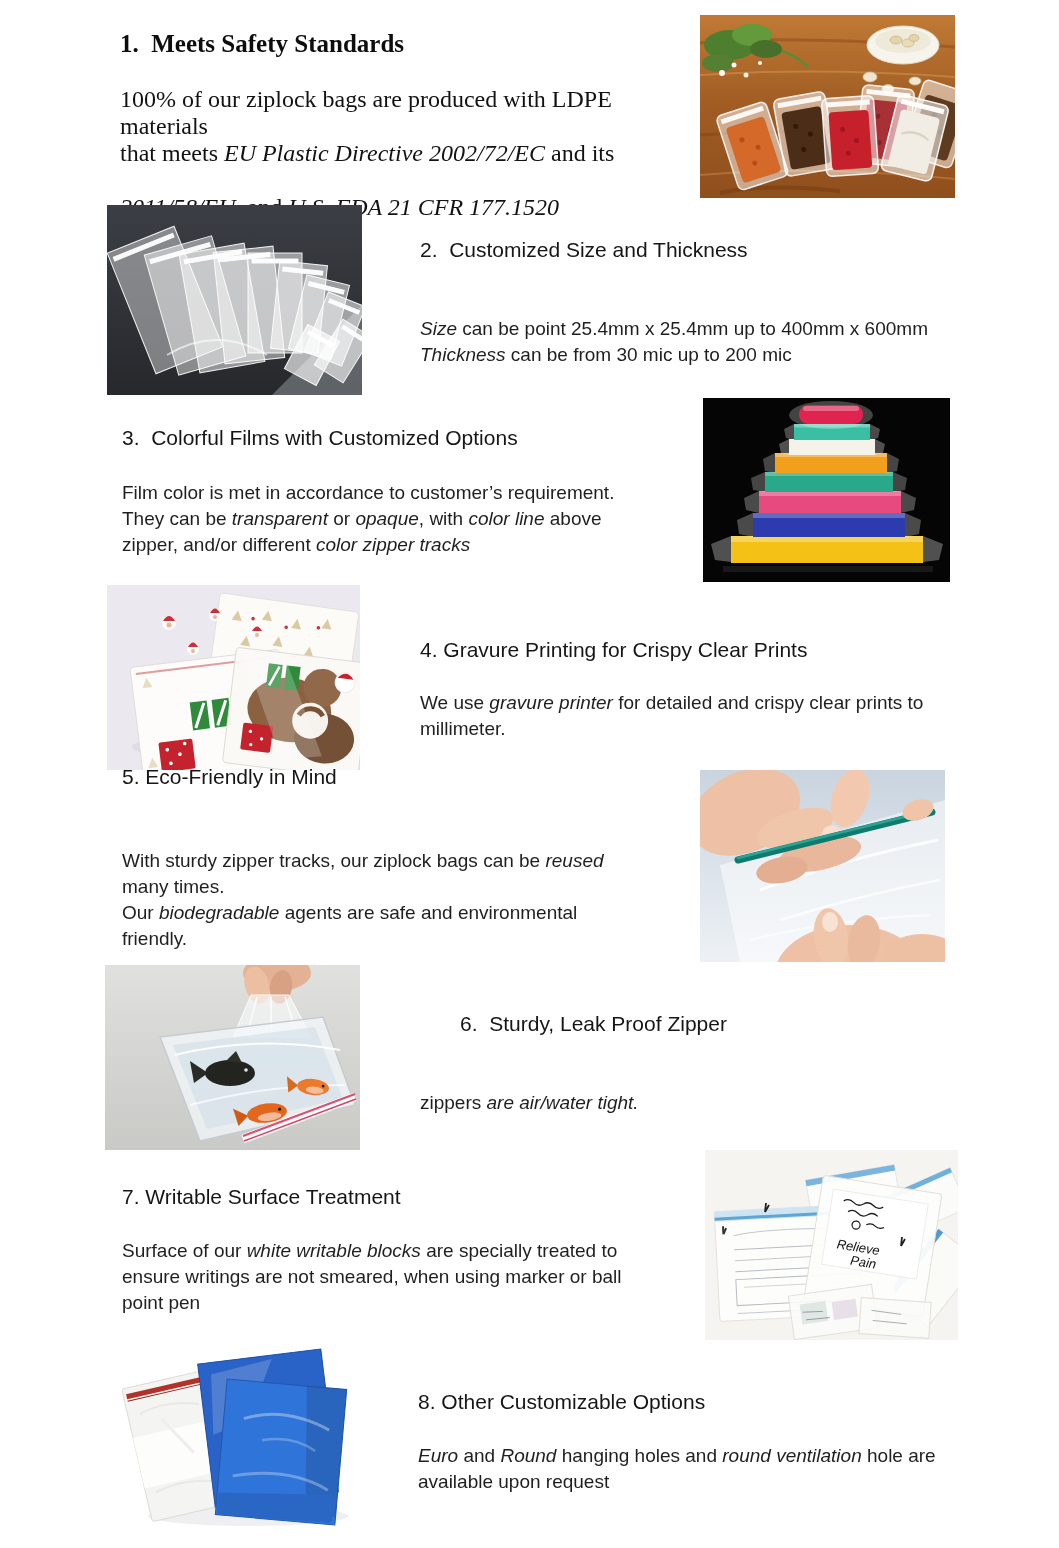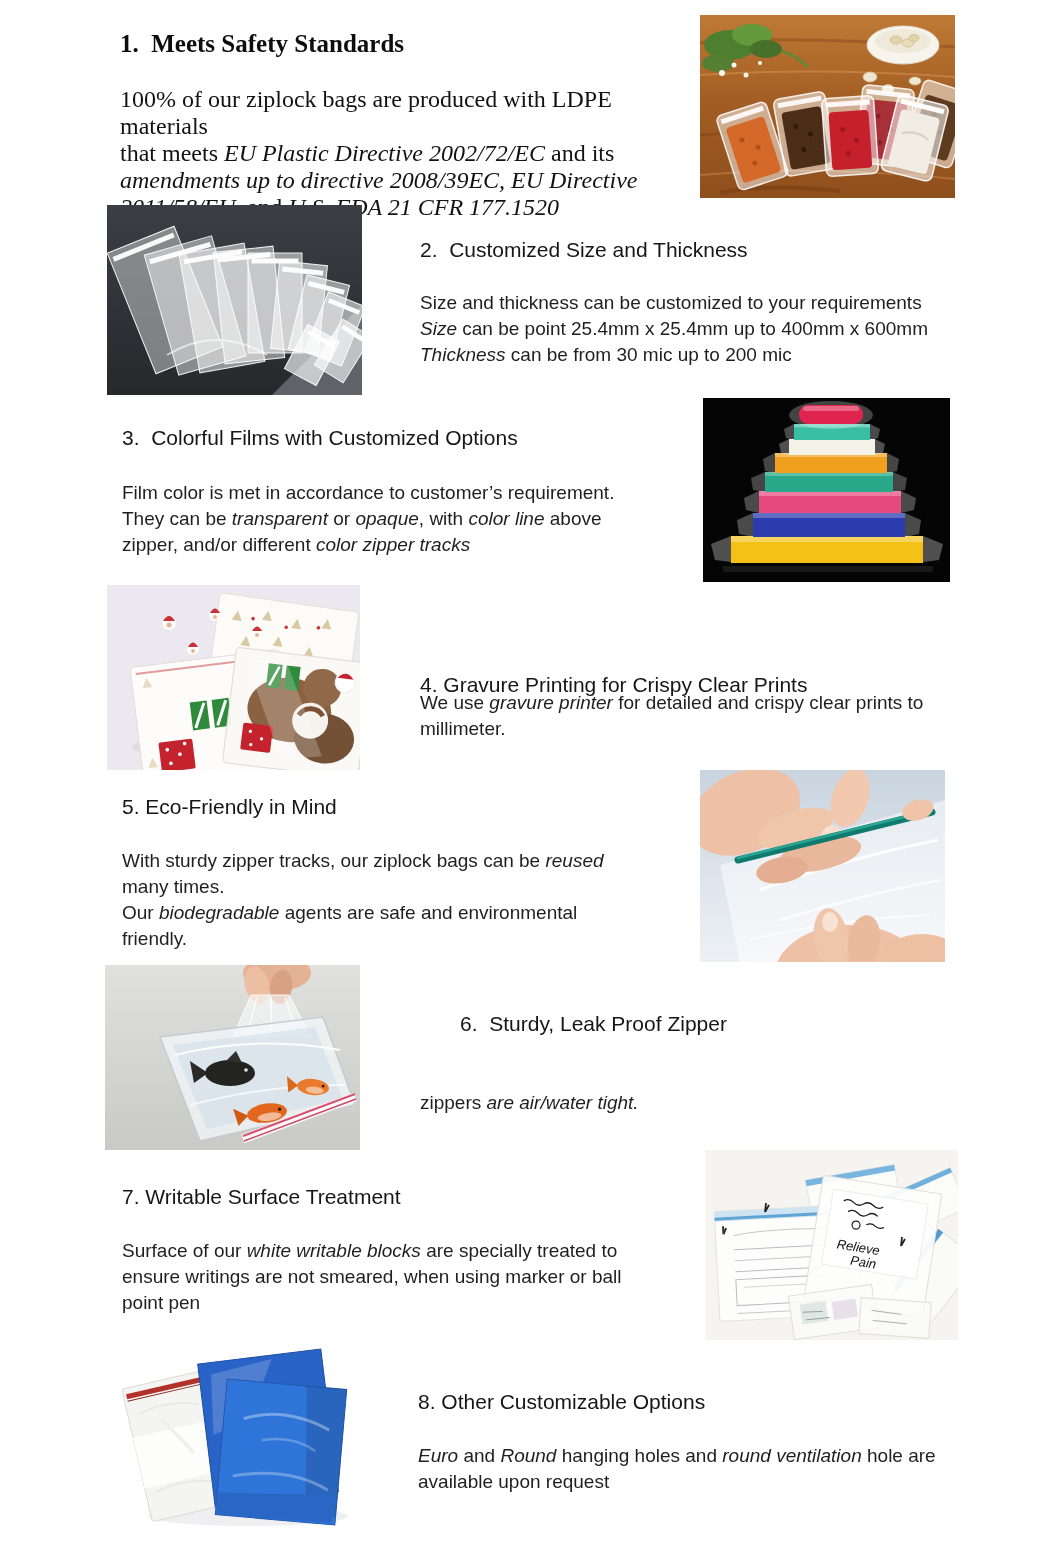--- a/index.html
+++ b/index.html
@@ -46,21 +46,21 @@
   .photo svg{display:block;}
   i{font-style:italic;}
 </style>
 </head>
 <body>
 
 <div class="page">
 
   <div>
     <div class="h-serif" style="left:120px;top:30px;">1.  Meets Safety Standards</div>
-    <div class="b-serif" style="left:120px;top:86px;width:560px;"><span>100% of our ziplock bags are produced with LDPE materials</span><br><span>that meets </span><i>EU Plastic Directive 2002/72/EC</i><span> and its</span><br><i>amendments up to directive 2008/39EC, EU Directive</i><br><i>2011/58/EU</i><span>, and </span><i>U.S. FDA 21 CFR 177.1520</i></div>
+    <div class="b-serif" style="left:120px;top:86px;width:560px;"><span>100% of our ziplock bags are produced with LDPE materials</span><br><span>that meets </span><i>EU Plastic Directive 2002/72/EC</i><span> and its</span><br><br><i>2011/58/EU</i><span>, and </span><i>U.S. FDA 21 CFR 177.1520</i></div>
     <div class="photo" style="left:700px;top:15px;width:255px;height:183px;">
       <svg width="255" height="183" viewBox="0 0 255 183">
         <defs>
           <linearGradient id="wood" x1="0" y1="0" x2="0" y2="1">
             <stop offset="0" stop-color="#c07a36"></stop>
               <stop offset="0.5" stop-color="#a05c22"></stop>
               <stop offset="1" stop-color="#8f4f1d"></stop>
           </linearGradient>
         </defs>
         <rect width="255" height="183" fill="url(#wood)"></rect>
@@ -189,21 +189,21 @@
           </g>
           <g transform="translate(236,146) rotate(32)">
             <rect x="-17" y="-27" width="34" height="54" fill="rgba(255,255,255,0.6)"></rect>
             <rect x="-13" y="-22" width="26" height="3.5" fill="rgba(255,255,255,0.95)"></rect>
           </g>
         </g>
         <path d="M60 150 Q110 120 160 150" stroke="rgba(255,255,255,0.6)" stroke-width="2" fill="none"></path>
       </svg>
     </div>
     <div class="h-sans" style="left:420px;top:238px;">2.  Customized Size and Thickness</div>
-    <div class="b-sans" style="left:420px;top:290px;width:545px;"><span>Size and thickness can be customized to your requirements</span><br><i>Size</i><span> can be point 25.4mm x 25.4mm up to 400mm x 600mm</span><br><i>Thickness</i><span> can be from 30 mic up to 200 mic</span></div>
+    <div class="b-sans" style="left:420px;top:290px;width:545px;"><br><i>Size</i><span> can be point 25.4mm x 25.4mm up to 400mm x 600mm</span><br><i>Thickness</i><span> can be from 30 mic up to 200 mic</span></div>
   </div>
 
   <div>
     <div class="h-sans" style="left:122px;top:426px;">3.  Colorful Films with Customized Options</div>
     <div class="b-sans" style="left:122px;top:480px;width:545px;"><span>Film color is met in accordance to customer’s requirement.</span><br><span>They can be </span><i>transparent</i><span> or </span><i>opaque</i><span>, with </span><i>color line</i><span> above</span><br><span>zipper, and/or different </span><i>color zipper tracks</i></div>
     <div class="photo" style="left:703px;top:398px;width:247px;height:184px;">
       <svg width="247" height="184" viewBox="0 0 247 184">
         <rect width="247" height="184" fill="#050505"></rect>
         <g>
           <g transform="translate(124,152)">
@@ -357,26 +357,26 @@
           <circle cx="44" cy="-36" r="10" fill="#ffffff" stroke="#eee"></circle>
           <path d="M36 -40 Q44 -50 52 -40 Z" fill="#c4232e"></path>
           <rect x="-52" y="16" width="30" height="27" rx="2" fill="#c4232e"></rect>
           <circle cx="-44" cy="24" r="1.6" fill="#fff"></circle>
             <circle cx="-32" cy="30" r="1.6" fill="#fff"></circle>
             <circle cx="-42" cy="37" r="1.6" fill="#fff"></circle>
           <polygon points="-60,-52 -20,-56 30,40 -10,48" fill="rgba(255,255,255,0.22)"></polygon>
         </g>
       </svg>
     </div>
-    <div class="h-sans" style="left:420px;top:638px;margin-top:35px;">4. Gravure Printing for Crispy Clear Prints</div>
+    <div class="h-sans" style="left:420px;top:638px;">4. Gravure Printing for Crispy Clear Prints</div>
     <div class="b-sans" style="left:420px;top:690px;width:545px;"><span>We use </span><i>gravure printer</i><span> for detailed and crispy clear prints to</span><br><span>millimeter.</span></div>
   </div>
 
   <div>
-    <div class="h-sans" style="left:122px;top:795px;">5. Eco-Friendly in Mind</div>
+    <div class="h-sans" style="left:122px;top:765px;">5. Eco-Friendly in Mind</div>
     <div class="b-sans" style="left:122px;top:848px;width:545px;"><span>With sturdy zipper tracks, our ziplock bags can be </span><i>reused</i><br><span>many times.</span><br><span>Our </span><i>biodegradable</i><span> agents are safe and environmental</span><br><span>friendly.</span></div>
     <div class="photo" style="left:700px;top:770px;width:245px;height:192px;">
       <svg width="245" height="192" viewBox="0 0 245 192">
         <defs>
           <linearGradient id="bgr" x1="0" y1="0" x2="0" y2="1">
             <stop offset="0" stop-color="#c9d4df"></stop>
               <stop offset="1" stop-color="#edf1f5"></stop>
           </linearGradient>
         </defs>
         <rect width="245" height="192" fill="url(#bgr)"></rect>

